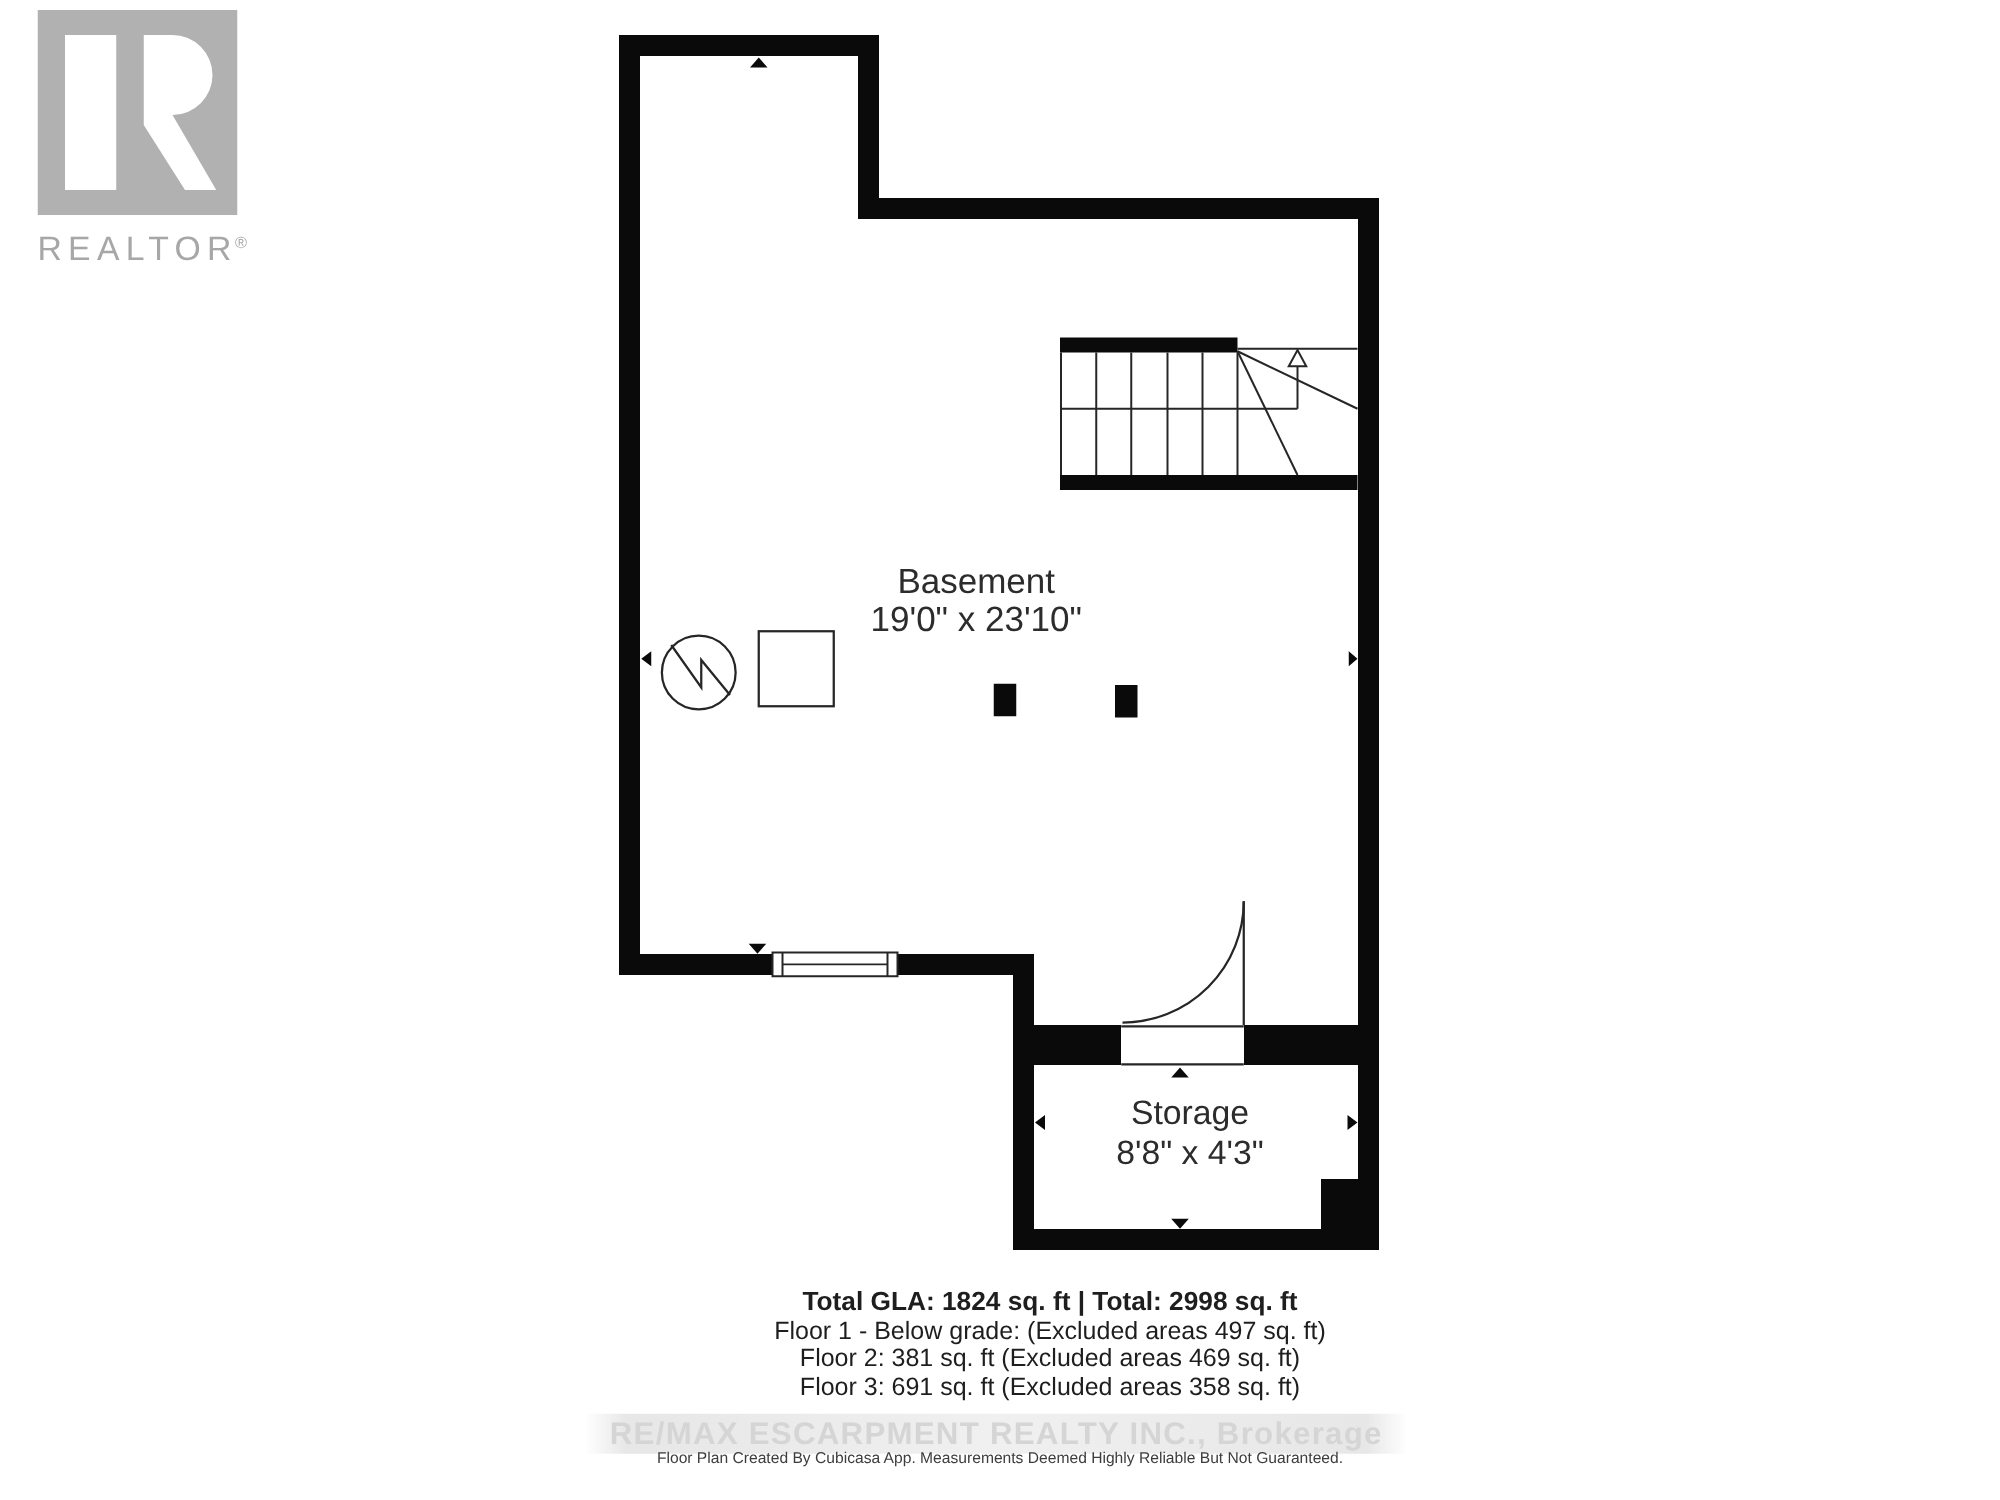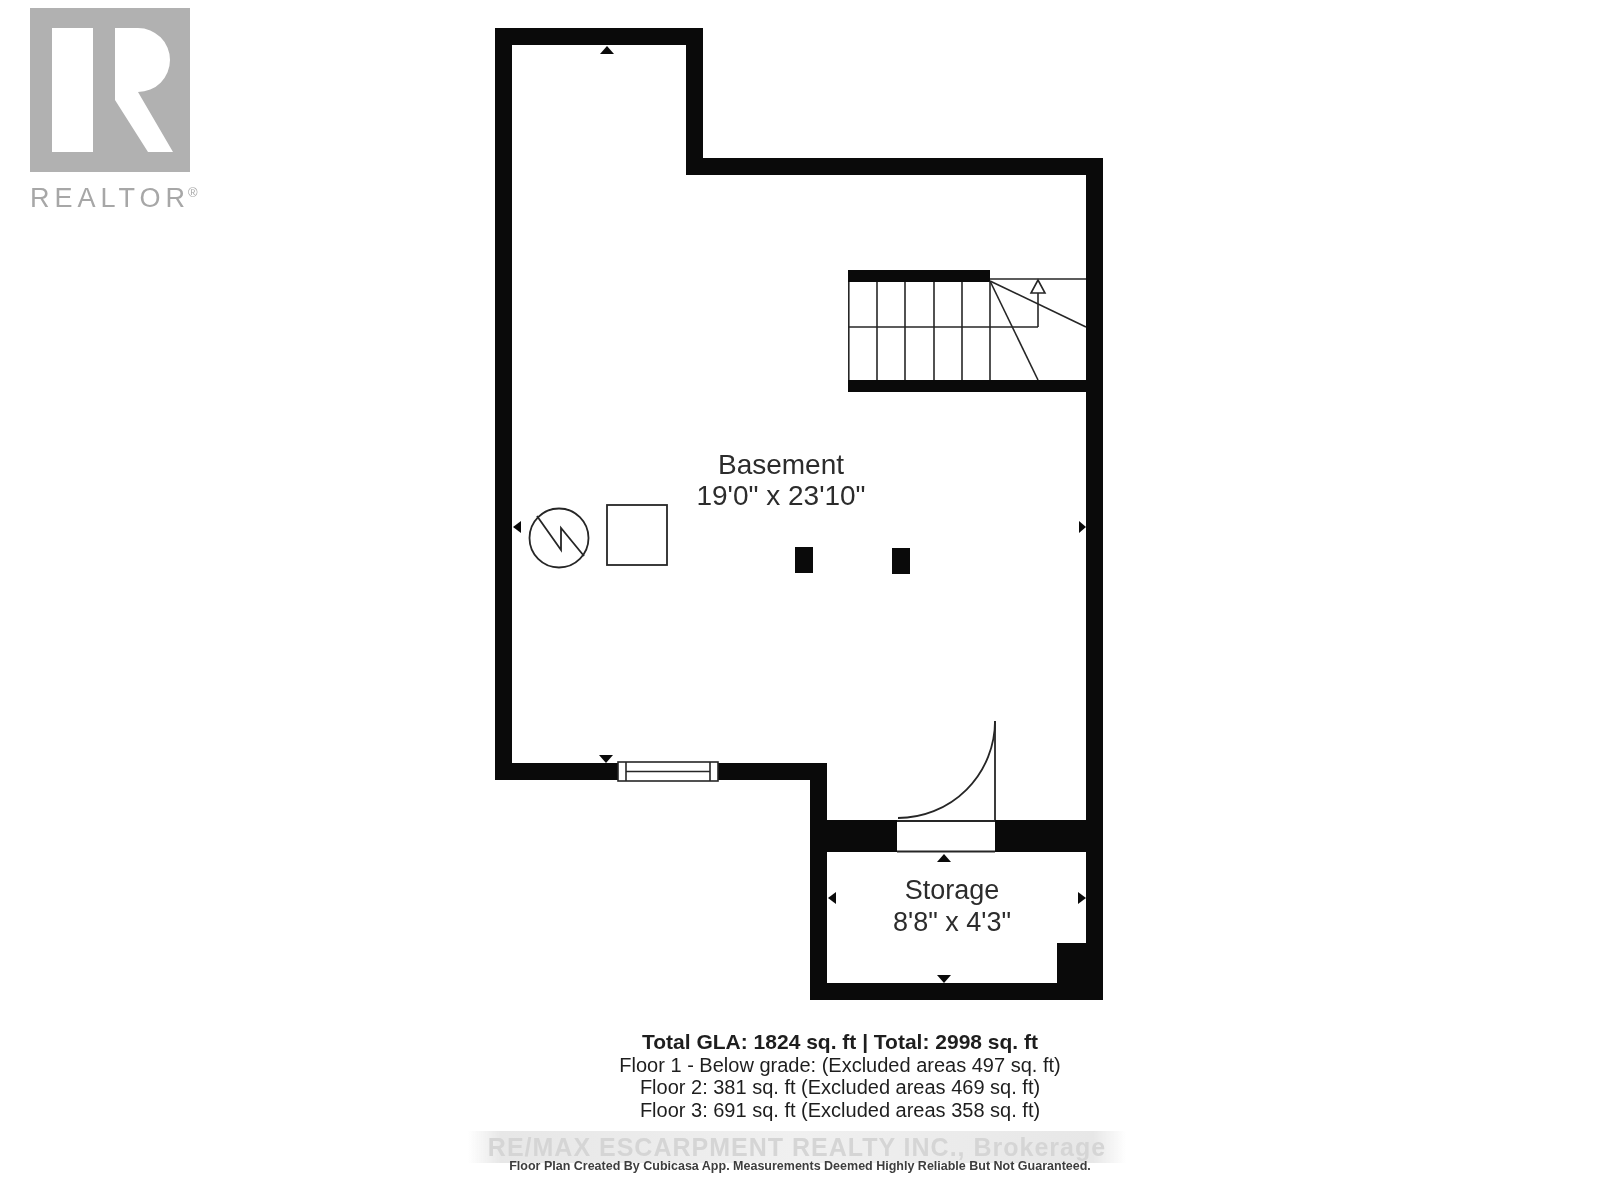--- a/index.html
+++ b/index.html
@@ -27,21 +27,21 @@
     font-weight:bold;
   }
   .summary {
     position:absolute; top:1029px; left:0; width:100%; text-align:center;
     color:#1e1e1e; z-index:3;margin-left:40px;
   }
   .total { font-weight:700; font-size:21px; line-height:25px; }
   .floor-line { font-size:20px; line-height:22.4px; }
   .disclaimer {
     position:absolute; top:1159px; left:0; width:100%; text-align:center;
-    font-size:12.5px; font-weight:700; color:#3d3d3d; z-index:3;
+    font-size:12.5px; font-weight:400; color:#3d3d3d; z-index:3;
   }
 </style>
 </head>
 <body>
 
 <div class="page">
 
   <div class="logo">
     <svg width="160" height="164" viewBox="0 0 160 164">
       <rect x="0" y="0" width="160" height="164" fill="#b1b1b1"></rect>

